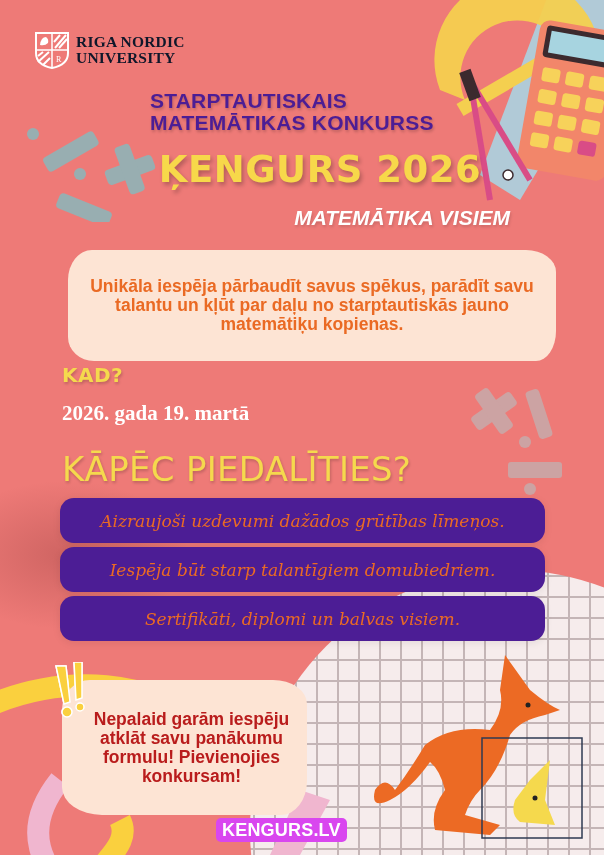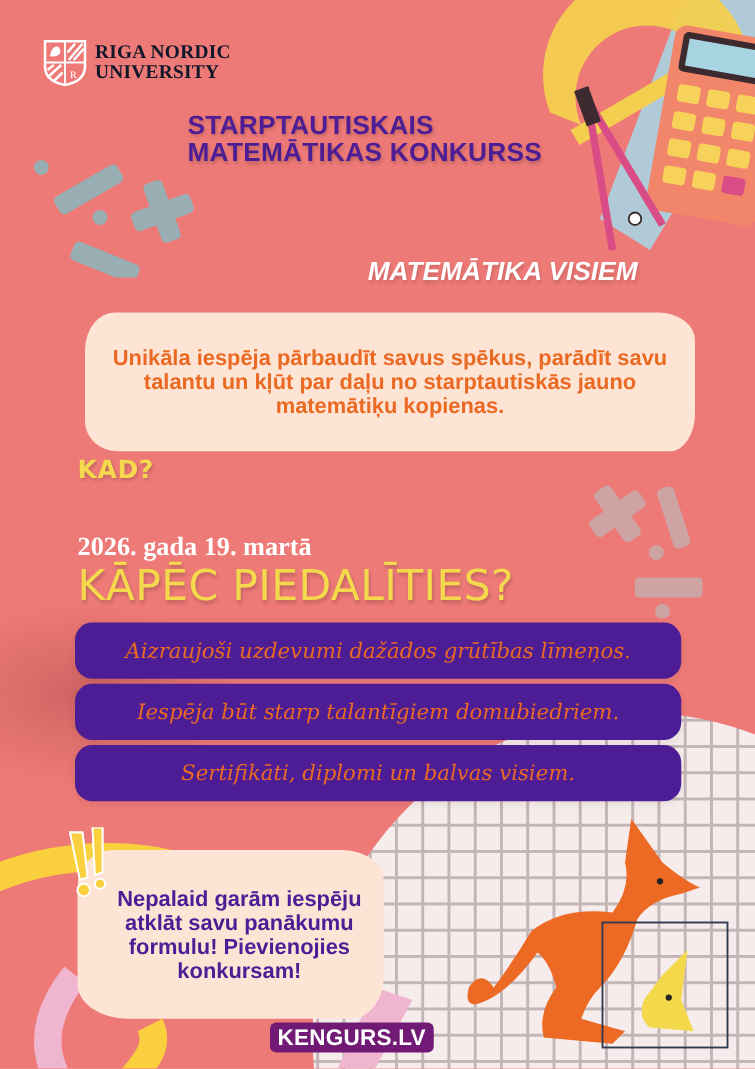--- a/index.html
+++ b/index.html
@@ -17,39 +17,39 @@
   .subtitle { left: 150px; top: 90px; width: 380px; text-align: left; color: #4c1d95; font-weight: bold; font-size: 21px; line-height: 22px; text-shadow: 1px 2px 3px rgba(0,0,0,0.2); letter-spacing: 0.2px; }
   .main-title { left: 110px; top: 148px; width: 420px; text-align: center; color: #f7d84a; font-family: "DejaVu Sans", sans-serif; font-weight: bold; font-size: 37px; line-height: 44px; text-shadow: 2px 3px 4px rgba(0,0,0,0.25); letter-spacing: 0.5px; }
   .tagline { left: 150px; top: 205px; width: 360px; text-align: right; color: #fff; font-weight: bold; font-style: italic; font-size: 21px; line-height: 26px; text-shadow: 1px 2px 3px rgba(0,0,0,0.15); }
 
   
   .intro { left: 68px; top: 250px; width: 488px; height: 111px; background: #fde4d4; border-radius: 24px 30px 20px 26px / 30px 22px 30px 24px; display: flex; align-items: center; justify-content: center; text-align: center; padding: 0 20px; }
   .intro-text { color: #ea6a24; font-weight: bold; font-size: 17.5px; line-height: 19px; }
 
   
   .h-kad { left: 62px; top: 359px; color: #f5d94d; font-family: "DejaVu Sans", sans-serif; font-weight: bold; font-size: 20px; line-height: 32px; text-shadow: 1px 2px 3px rgba(0,0,0,0.2); letter-spacing: 0.5px; }
-  .date { left: 62px; top: 400px; color: #fff; font-family: "Liberation Serif", serif; font-weight: bold; font-size: 21px; line-height: 26px; margin-top: 24px; }
+  .date { left: 62px; top: 400px; color: #fff; font-family: "Liberation Serif", serif; font-weight: bold; font-size: 21px; line-height: 26px; }
   .h-why { left: 62px; top: 453px; color: #f5d94d; font-family: "DejaVu Sans", sans-serif; font-weight: normal; font-size: 34px; line-height: 32px; text-shadow: 1px 2px 3px rgba(0,0,0,0.2); letter-spacing: 0.3px; }
 
   
   .benefit { left: 60px; width: 485px; height: 45px; background: #4c1d95; border-radius: 14px; display: flex; align-items: center; justify-content: center; box-shadow: 0 2px 8px rgba(0,0,0,0.08); }
   .benefit span { color: #ea6a24; font-family: "DejaVu Serif", serif; font-style: italic; font-size: 17px; }
   .shade { left: -60px; top: 480px; width: 250px; height: 150px; border-radius: 50%; background: radial-gradient(ellipse at center, rgba(150,60,60,0.35), rgba(150,60,60,0) 70%); }
 
   
   .grid-circle { left: 250px; top: 570px; width: 520px; height: 520px; border-radius: 50%;
     background-color: #f6ecec;
     background-image: linear-gradient(#c4b5b6 2px, transparent 2px), linear-gradient(90deg, #c4b5b6 2px, transparent 2px);
     background-size: 21px 21px; background-position: 3px 5px; }
 
   
   .cta { left: 62px; top: 680px; width: 245px; height: 135px; background: #fde4d4; border-radius: 28px 34px 26px 40px / 30px 24px 34px 28px; display: flex; align-items: center; justify-content: center; text-align: center; }
-  .cta-text { color: #4c1d95; font-weight: bold; font-size: 17.5px; line-height: 19px; padding-left: 24px; padding-right: 10px; }
+  .cta-text { color: #b91c1c; font-weight: bold; font-size: 17.5px; line-height: 19px; padding-left: 24px; padding-right: 10px; }
 
-  .site { left: 216px; top: 818px; height: 24px; padding: 0 6px; background: #701a75; border-radius: 5px; color: #fff; font-weight: bold; font-size: 18px; line-height: 24px; letter-spacing: 0.2px; }
+  .site { left: 216px; top: 818px; height: 24px; padding: 0 6px; background: #d946ef; border-radius: 5px; color: #fff; font-weight: bold; font-size: 18px; line-height: 24px; letter-spacing: 0.2px; }
 
   svg { display: block; }
 </style>
 </head>
 <body>
 
 <div class="poster">
 
   <div class="abs grid-circle"></div>
 
@@ -151,20 +151,21 @@
     <div>
       <div class="logo-text">RIGA NORDIC</div>
       <div class="logo-text">UNIVERSITY</div>
     </div>
   </div>
 
   <div class="abs subtitle">
     <div>STARPTAUTISKAIS</div>
     <div>MATEMĀTIKAS KONKURSS</div>
   </div>
+  <div class="abs main-title">ĶENGURS 2026</div>
   <div class="abs tagline">MATEMĀTIKA VISIEM</div>
 
   <div class="abs intro">
     <div class="intro-text">Unikāla iespēja pārbaudīt savus spēkus, parādīt savu talantu un kļūt par daļu no starptautiskās jauno matemātiķu kopienas.</div>
   </div>
 
   <div class="abs h-kad">KAD?</div>
   <div class="abs date">2026. gada 19. martā</div>
 
   <div class="abs h-why">KĀPĒC PIEDALĪTIES?</div>

